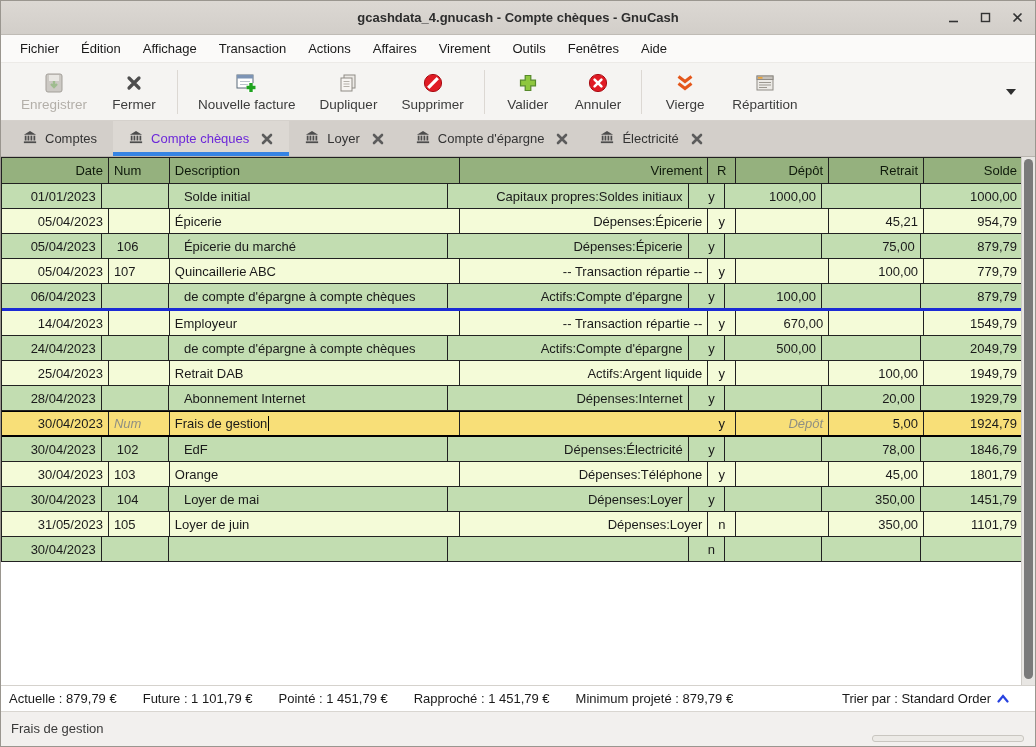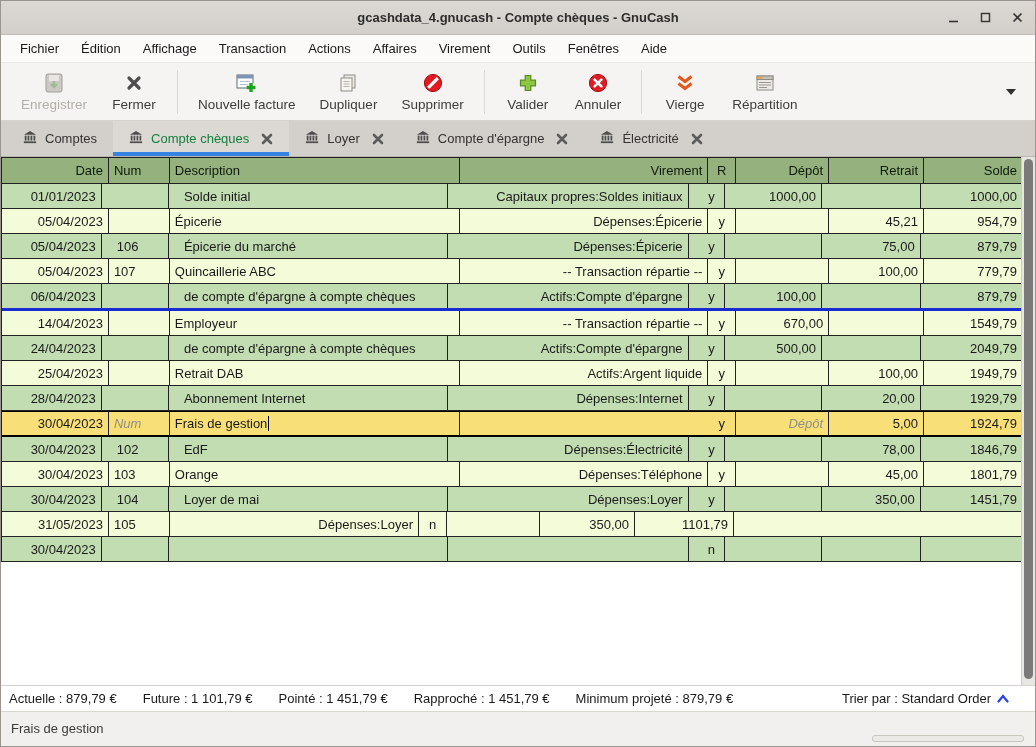--- a/index.html
+++ b/index.html
@@ -32,21 +32,21 @@
     font-family:inherit; font-size:13.5px; color:#3c3c3c; min-width:70px; }
   .tb-btn .tb-icon { height:24px; display:flex; align-items:center; justify-content:center; }
   .tb-btn.disabled { color:#b3afa9; }
   .tb-sep { width:1px; height:44px; background:#dcd8d3; margin:0 8px; }
   .tb-overflow { margin-left:auto; padding:0 10px; display:flex; align-items:center; }
 
   
   .tabbar { height:36px; flex:0 0 36px; background:#d3cfca; display:flex; align-items:stretch;
     padding-left:6px; border-bottom:1px solid #b8b4ae; }
   .tab { display:flex; align-items:center; gap:8px; padding:0 16px; color:#333; position:relative; }
-  .tab.active { background:#dcd8d3; color:#15803d; }
+  .tab.active { background:#dcd8d3; color:#6d28d9; }
   .tab.active::after { content:""; position:absolute; left:0; right:0; bottom:0; height:4px;
     background:var(--tab-active-underline,#3584e4); }
   .tab-close { display:flex; align-items:center; margin-left:4px; }
 
   
   .register { flex:1 1 auto; position:relative; background:#ffffff; overflow:hidden; }
   .table { width:1022px; border-left:1px solid #212121; border-top:1px solid #212121; }
   .trow { display:flex; height:25px; border-bottom:1px solid #212121; }
   .trow.header { height:26px; background:var(--header-bg,#95b17e); color:#0f1a0b; }
   .trow.green { background:var(--row-green,#c2ddb1);gap:10px; }
@@ -644,20 +644,23 @@
             <span>1451,79</span>
           </div>
         </div>
         <div class="trow pale">
           <div class="cell a-right" style="width: 107px;">
             <span>31/05/2023</span>
           </div>
           <div class="cell a-left" style="width: 61px;">
             <span>105</span>
           </div>
+          <div class="cell a-left" style="width: 290px;">
+            <span>Loyer de juin</span>
+          </div>
           <div class="cell a-right" style="width: 249px;">
             <span>Dépenses:Loyer</span>
           </div>
           <div class="cell a-center" style="width: 28px;">
             <span>n</span>
           </div>
           <div class="cell a-right" style="width: 93px;">
             <span></span>
           </div>
           <div class="cell a-right" style="width: 95px;">

